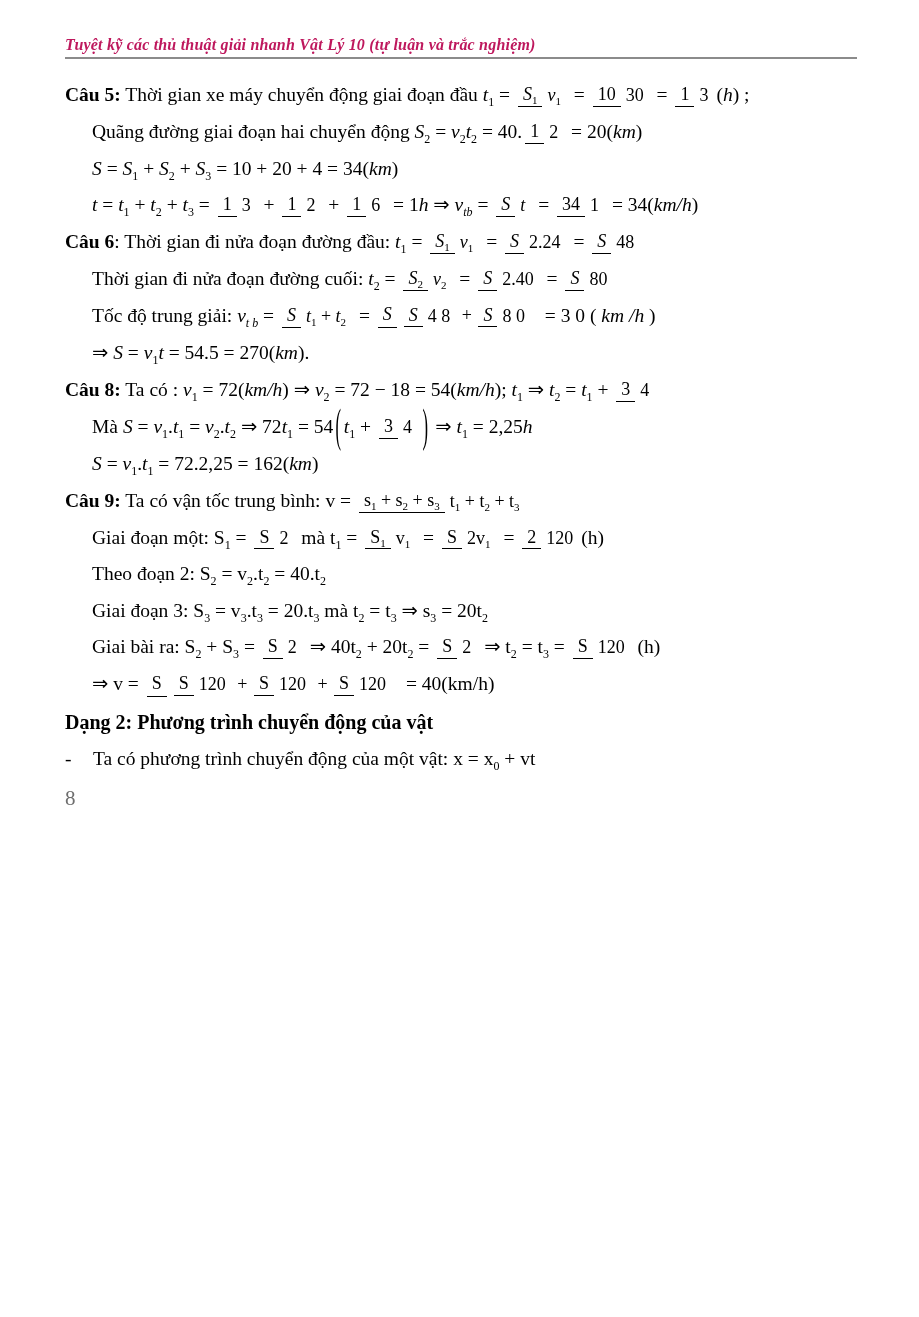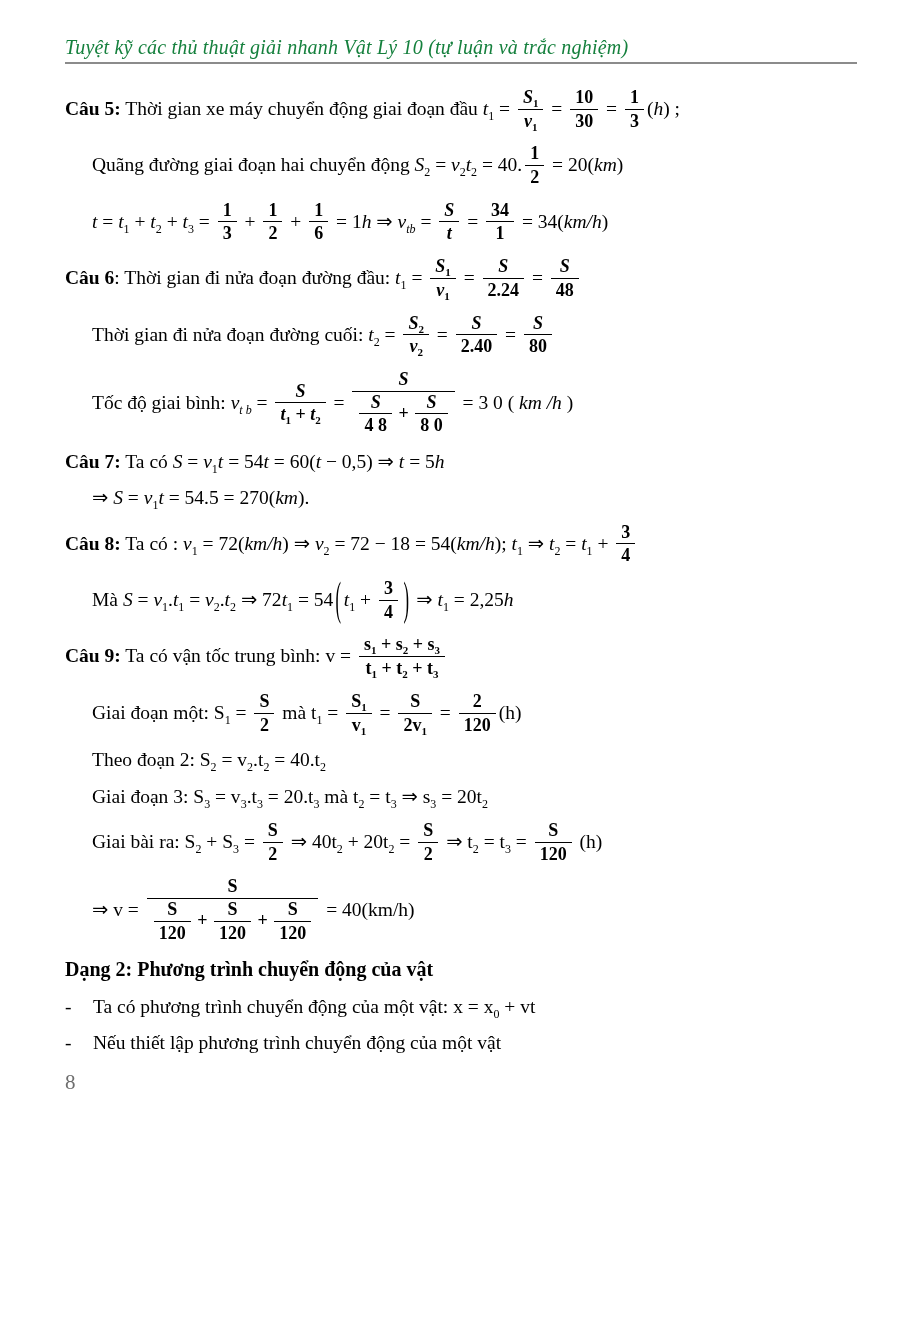--- a/index.html
+++ b/index.html
@@ -2,35 +2,35 @@
 <html><head>
 <meta charset="utf-8">
 <style>
   html,body { margin:0; padding:0; }
   body {
     width:919px; height:1317px; background:#ffffff; overflow:hidden;
     font-family:"Liberation Serif", serif; color:#000;
   }
   .page { padding:36px 60px 0 65px; box-sizing:border-box; }
   .hdr {
-    color:#15803d; font-style:italic; font-weight:normal;
-    font-size:20px; letter-spacing:0.2px;
+    color:#be185d; font-style:italic; font-weight:bold;
+    font-size:16px; letter-spacing:0.2px;
   }
   .hrule { border:none; border-top:2px solid #8b8b8b; margin:3px 0 0 0; width:792px; }
   .content { margin-top:24px; }
   .line { margin-bottom:12px; white-space:nowrap; font-size:19.5px; line-height:1.25; }
   .ind1 { margin-left:27px; }
   .it  { font-style:italic; }
   .bd  { font-weight:bold;font-family:Liberation Serif, serif; }
   .bdi { font-weight:bold; font-size:20px; }
   sub { font-size:12px; line-height:0; vertical-align:-5px; }
   .frac {
-    display:inline-flex; flex-direction:column; text-align:center;
+    display:inline-flex; flex-direction:row; text-align:right;
     vertical-align:middle; font-size:18px; line-height:1.15;
-    margin:0 3px; position:relative; top:-1px;font-weight:bold;
+    margin:0 3px; position:relative; top:-1px;
   }
   .frac .num { border-bottom:1.4px solid #000; padding:0 5px 1px; }
   .frac .den { padding:1px 5px 0; }
   .frac sub { font-size:11px; vertical-align:-4px; }
   .frac .frac { margin:0 2px; }
   .bigp {
     display:inline-block; transform:scaleY(2.35) scaleX(0.85);
     vertical-align:middle; margin:0 2px; position:relative; top:-1px;
   }
   .dash { display:inline-block; width:28px; }
@@ -50,20 +50,21 @@
           <span class="num"><span>10</span></span>
           <span class="den"><span>30</span></span>
         </span><span> = </span><span class="frac">
           <span class="num"><span>1</span></span>
           <span class="den"><span>3</span></span>
         </span><span>(</span><span class="it">h</span><span>) ;</span></div>
       <div class="line ind1"><span>Quãng đường giai đoạn hai chuyển động </span><span class="it">S</span><sub>2</sub><span> = </span><span class="it">v</span><sub>2</sub><span class="it">t</span><sub>2</sub><span> = 40.</span><span class="frac">
           <span class="num"><span>1</span></span>
           <span class="den"><span>2</span></span>
         </span><span> = 20(</span><span class="it">km</span><span>)</span></div>
+      <div class="line ind1"><span class="it">S</span><span> = </span><span class="it">S</span><sub>1</sub><span> + </span><span class="it">S</span><sub>2</sub><span> + </span><span class="it">S</span><sub>3</sub><span> = 10 + 20 + 4 = 34(</span><span class="it">km</span><span>)</span></div>
       <div class="line ind1"><span class="it">t</span><span> = </span><span class="it">t</span><sub>1</sub><span> + </span><span class="it">t</span><sub>2</sub><span> + </span><span class="it">t</span><sub>3</sub><span> = </span><span class="frac">
           <span class="num"><span>1</span></span>
           <span class="den"><span>3</span></span>
         </span><span> + </span><span class="frac">
           <span class="num"><span>1</span></span>
           <span class="den"><span>2</span></span>
         </span><span> + </span><span class="frac">
           <span class="num"><span>1</span></span>
           <span class="den"><span>6</span></span>
         </span><span> = 1</span><span class="it">h</span><span> ⇒ </span><span class="it">v</span><sub class="it">tb</sub><span> = </span><span class="frac">
@@ -86,43 +87,43 @@
       <div class="line ind1"><span>Thời gian đi nửa đoạn đường cuối: </span><span class="it">t</span><sub>2</sub><span> = </span><span class="frac">
           <span class="num"><span class="it">S</span><sub>2</sub></span>
           <span class="den"><span class="it">v</span><sub>2</sub></span>
         </span><span> = </span><span class="frac">
           <span class="num"><span class="it">S</span></span>
           <span class="den"><span>2.40</span></span>
         </span><span> = </span><span class="frac">
           <span class="num"><span class="it">S</span></span>
           <span class="den"><span>80</span></span>
         </span></div>
-      <div class="line ind1"><span>Tốc độ giai bình: </span><span class="it">v</span><sub class="it">t b</sub><span> = </span><span class="frac">
+      <div class="line ind1"><span>Tốc độ trung giải: </span><span class="it">v</span><sub class="it">t b</sub><span> = </span><span class="frac">
           <span class="num"><span class="it">S</span></span>
           <span class="den"><span class="it">t</span><sub>1</sub><span> + </span><span class="it">t</span><sub>2</sub></span>
         </span><span> = </span><span class="frac">
           <span class="num"><span class="it">S</span></span>
           <span class="den"><span class="frac">
               <span class="num"><span class="it">S</span></span>
               <span class="den"><span>4 8</span></span>
             </span><span> + </span><span class="frac">
               <span class="num"><span class="it">S</span></span>
               <span class="den"><span>8 0</span></span>
             </span></span>
         </span><span> = 3 0 ( </span><span class="it">km /h</span><span> )</span></div>
-      <div class="line"><span class="bd">Câu 7:</span><span> Ta có </span><span class="it">S</span><span> = </span><span class="it">v</span><sub>1</sub><span class="it">t</span><span> = 54</span><span class="it">t</span><span> = 60(</span><span class="it">t</span><span> − 0,5) ⇒ </span><span class="it">t</span><span> = 5</span><span class="it">h</span></div>
       <div class="line ind1"><span>⇒ </span><span class="it">S</span><span> = </span><span class="it">v</span><sub>1</sub><span class="it">t</span><span> = 54.5 = 270(</span><span class="it">km</span><span>).</span></div>
       <div class="line"><span class="bd">Câu 8:</span><span> Ta có : </span><span class="it">v</span><sub>1</sub><span> = 72(</span><span class="it">km/h</span><span>) ⇒ </span><span class="it">v</span><sub>2</sub><span> = 72 − 18 = 54(</span><span class="it">km/h</span><span>); </span><span class="it">t</span><sub>1</sub><span> ⇒ </span><span class="it">t</span><sub>2</sub><span> = </span><span class="it">t</span><sub>1</sub><span> + </span><span class="frac">
           <span class="num"><span>3</span></span>
           <span class="den"><span>4</span></span>
         </span></div>
       <div class="line ind1"><span>Mà </span><span class="it">S</span><span> = </span><span class="it">v</span><sub>1</sub><span>.</span><span class="it">t</span><sub>1</sub><span> = </span><span class="it">v</span><sub>2</sub><span>.</span><span class="it">t</span><sub>2</sub><span> ⇒ 72</span><span class="it">t</span><sub>1</sub><span> = 54</span><span class="bigp">(</span><span class="it">t</span><sub>1</sub><span> + </span><span class="frac">
           <span class="num"><span>3</span></span>
           <span class="den"><span>4</span></span>
         </span><span class="bigp">)</span><span> ⇒ </span><span class="it">t</span><sub>1</sub><span> = 2,25</span><span class="it">h</span></div>
+      <div class="line ind1"><span class="it">S</span><span> = </span><span class="it">v</span><sub>1</sub><span>.</span><span class="it">t</span><sub>1</sub><span> = 72.2,25 = 162(</span><span class="it">km</span><span>)</span></div>
       <div class="line"><span class="bd">Câu 9:</span><span> Ta có vận tốc trung bình: v = </span><span class="frac">
           <span class="num"><span>s</span><sub>1</sub><span> + s</span><sub>2</sub><span> + s</span><sub>3</sub></span>
           <span class="den"><span>t</span><sub>1</sub><span> + t</span><sub>2</sub><span> + t</span><sub>3</sub></span>
         </span></div>
       <div class="line ind1"><span>Giai đoạn một: S</span><sub>1</sub><span> = </span><span class="frac">
           <span class="num"><span>S</span></span>
           <span class="den"><span>2</span></span>
         </span><span> mà t</span><sub>1</sub><span> = </span><span class="frac">
           <span class="num"><span>S</span><sub>1</sub></span>
           <span class="den"><span>v</span><sub>1</sub></span>
@@ -153,16 +154,15 @@
             </span><span> + </span><span class="frac">
               <span class="num"><span>S</span></span>
               <span class="den"><span>120</span></span>
             </span><span> + </span><span class="frac">
               <span class="num"><span>S</span></span>
               <span class="den"><span>120</span></span>
             </span></span>
         </span><span> = 40(km/h)</span></div>
       <div class="line"><span class="bdi">Dạng 2: Phương trình chuyển động của vật</span></div>
       <div class="line"><span class="dash">-</span><span>Ta có phương trình chuyển động của một vật: x = x</span><sub>0</sub><span> + vt</span></div>
-      <div class="line"><span class="dash">-</span><span>Nếu thiết lập phương trình chuyển động của một vật</span></div>
     </div>
   <div class="pageno">8</div>
 </div>
 
 </body></html>

